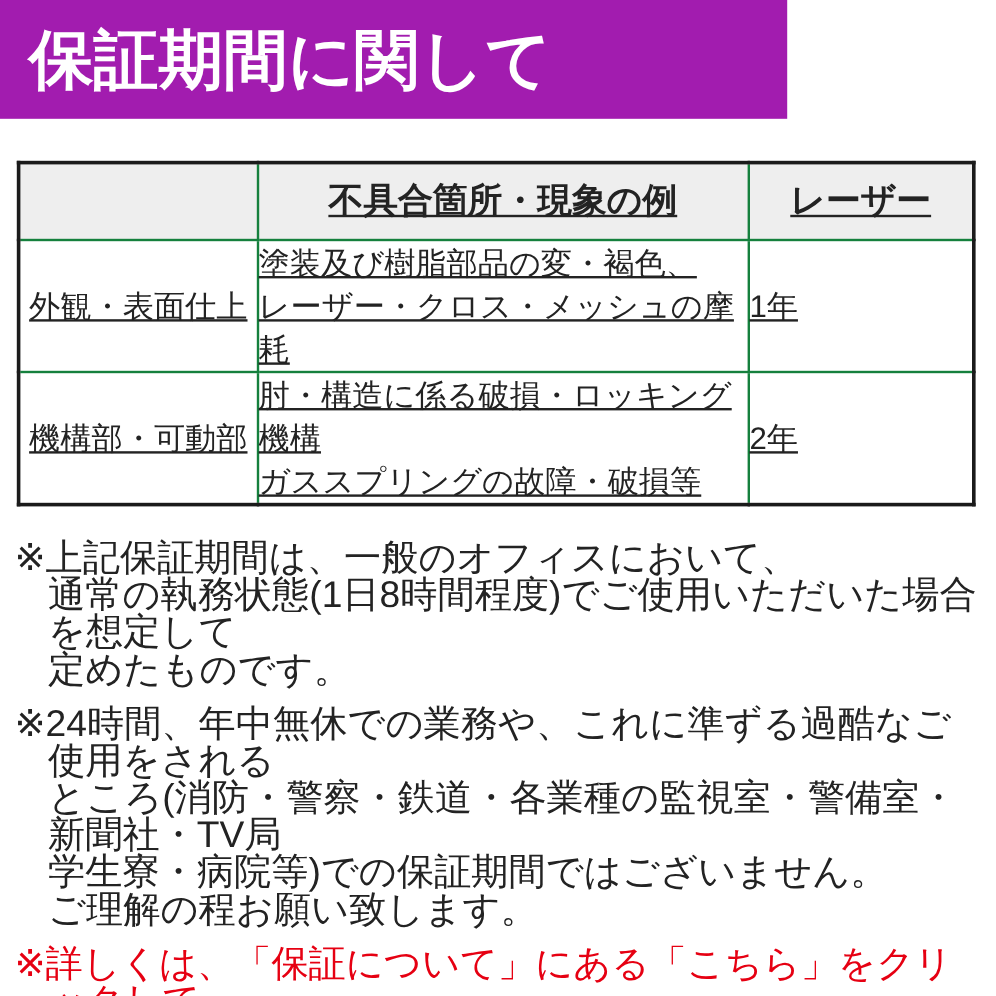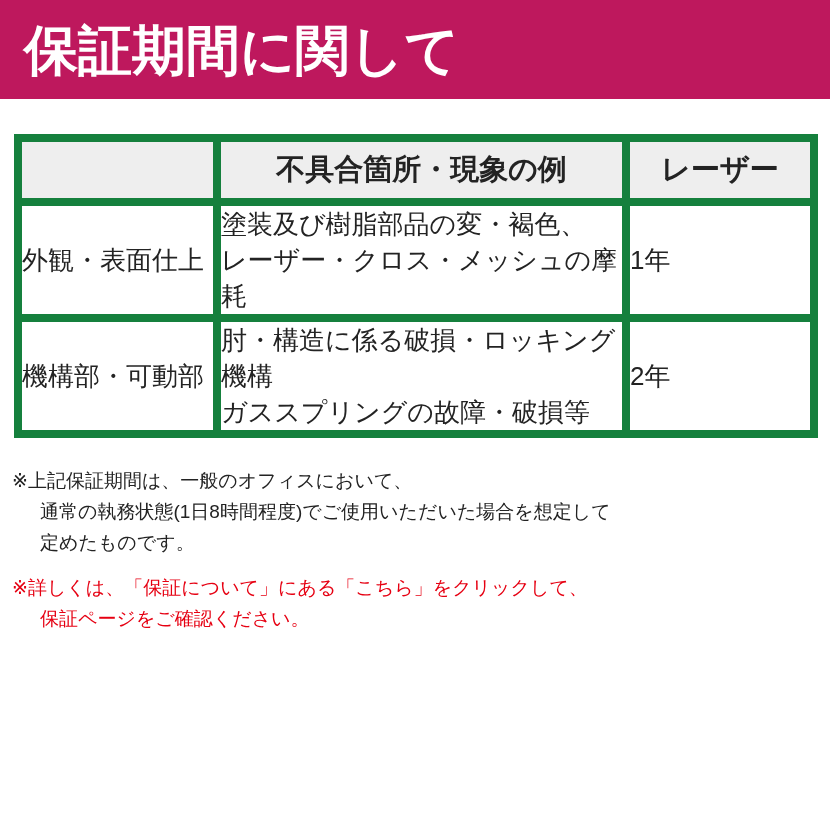--- a/index.html
+++ b/index.html
@@ -5,69 +5,70 @@
   * { box-sizing: border-box; }
   html, body {
     margin: 0; padding: 0;
     width: 830px; height: 830px;
     background: #ffffff;
     overflow: hidden;
     font-family: "Liberation Sans", "DejaVu Sans", sans-serif;
     color: #232323;
   }
   .banner {
-    width: 830px; height: 99px;
-    background: #be185d;
+    width: 656px; height: 99px;
+    background: #a21caf;
     display: flex; align-items: center;
     padding-left: 24px;
   }
   .banner h1 {
     margin: 0;
     color: #ffffff;
     font-size: 54px;
     font-weight: 900;
     letter-spacing: 0px;
     line-height: 1;
   }
   table.warranty-table {
     border-collapse: collapse;
     table-layout: fixed;
     margin: 35px 0 0 14px;
     width: 796px;
     border: 3px solid #1b1b1b;
   }
   .warranty-table th, .warranty-table td {
-    border: 8px solid #15803d;
+    border: 2px solid #15803d;
     padding: 0;
+    text-decoration: underline;
   }
   .warranty-table th {
     background: #eeeeee;
     height: 64px;
     font-size: 29px;
     font-weight: 600;
     text-align: center;
   }
   .warranty-table td {
     font-size: 26px;
     height: 91px;
     line-height: 36px;
   }
-  .cell-part   { text-align: left; }
+  .cell-part   { text-align: center; }
   .cell-example {
     text-align: left;
     padding: 4px 8px 4px 14px;
     white-space: pre-line;
     margin-top: 16px;
   }
   .cell-example.center { text-align: center; padding-left: 8px; }
   .cell-period { font-size: 27px; }
   .notes { margin: 27px 8px 0 12px; }
   .note {
     margin: 0 0 14px 0;
-    font-size: 19px;
+    font-size: 31px;
     line-height: 31px;
     padding-left: 28px;
     text-indent: -28px;
     white-space: pre-line;
   }
   .note-red { color: #e60012; }
 </style>
 </head>
 <body>
 
@@ -103,17 +104,21 @@
 ガススプリングの故障・破損等</td>
         <td class="cell-period">2年</td>
       </tr>
     </tbody>
   </table>
 
   <section class="notes">
     <p class="note">※上記保証期間は、一般のオフィスにおいて、
 通常の執務状態(1日8時間程度)でご使用いただいた場合を想定して
 定めたものです。</p>
+    <p class="note">※24時間、年中無休での業務や、これに準ずる過酷なご使用をされる
+ところ(消防・警察・鉄道・各業種の監視室・警備室・新聞社・TV局
+学生寮・病院等)での保証期間ではございません。
+ご理解の程お願い致します。</p>
     <p class="note note-red">※詳しくは、「保証について」にある「こちら」をクリックして、
 保証ページをご確認ください。</p>
   </section>
 
 </div>
 
 </body></html>

